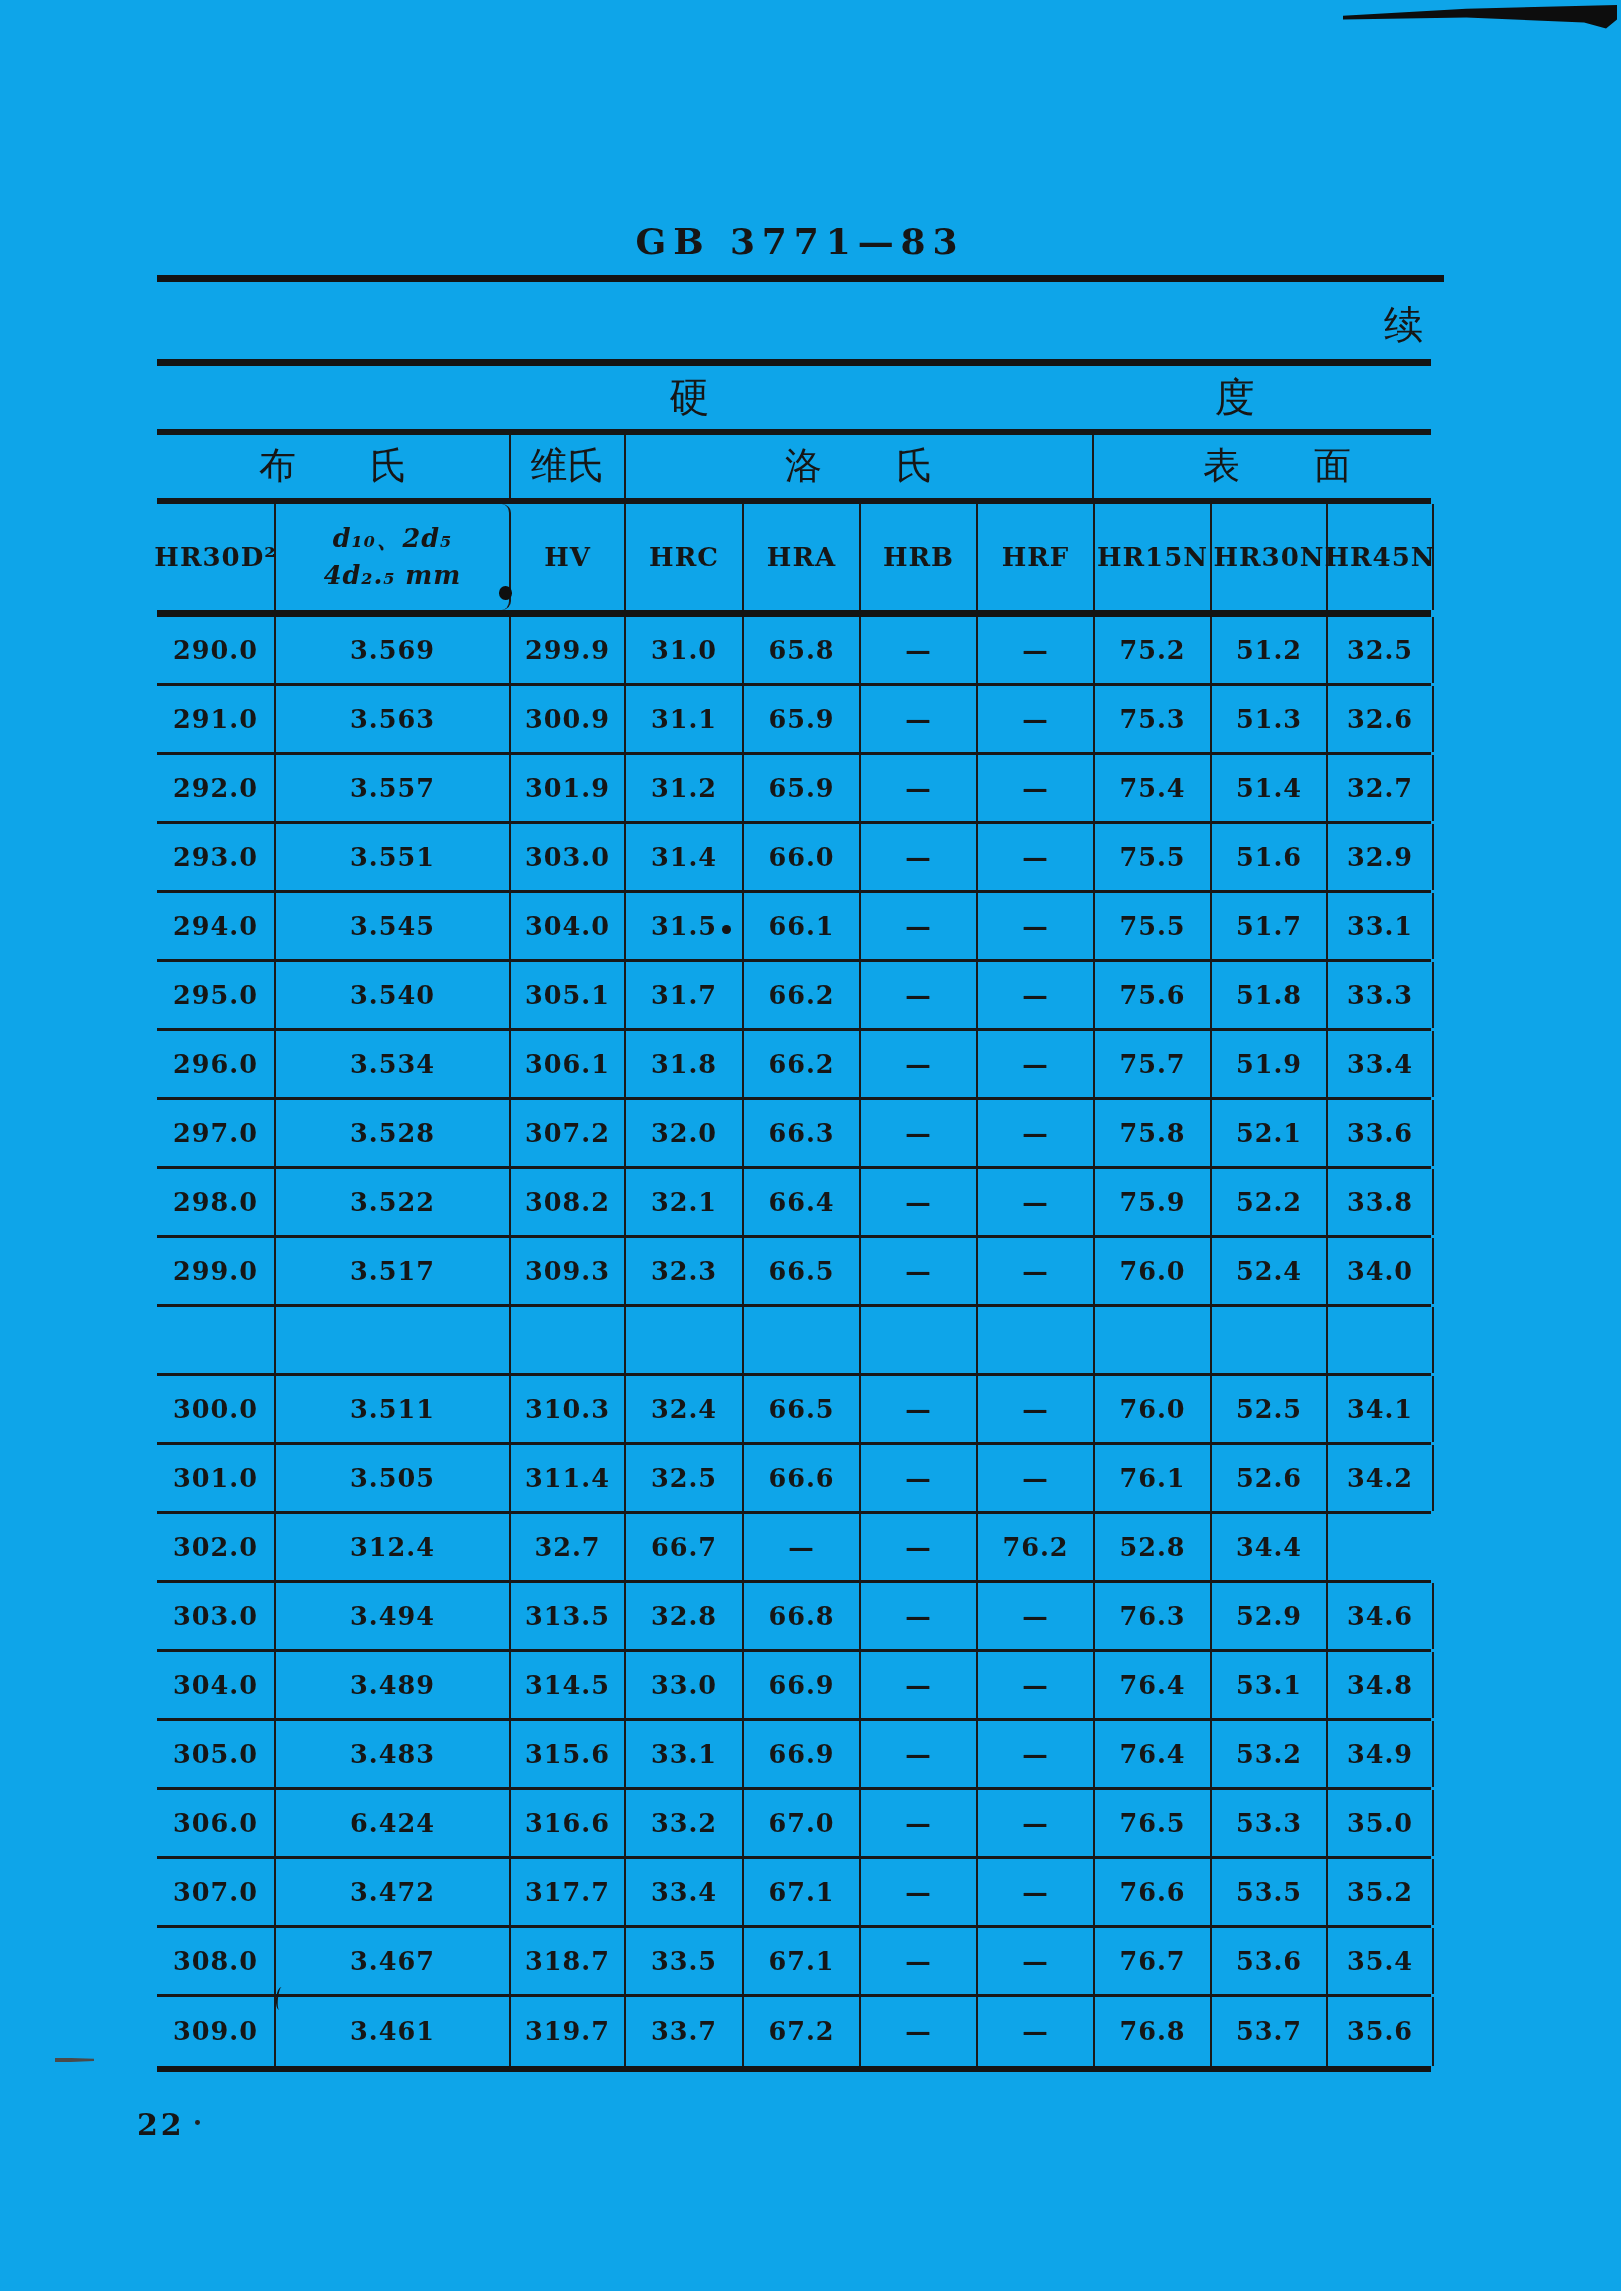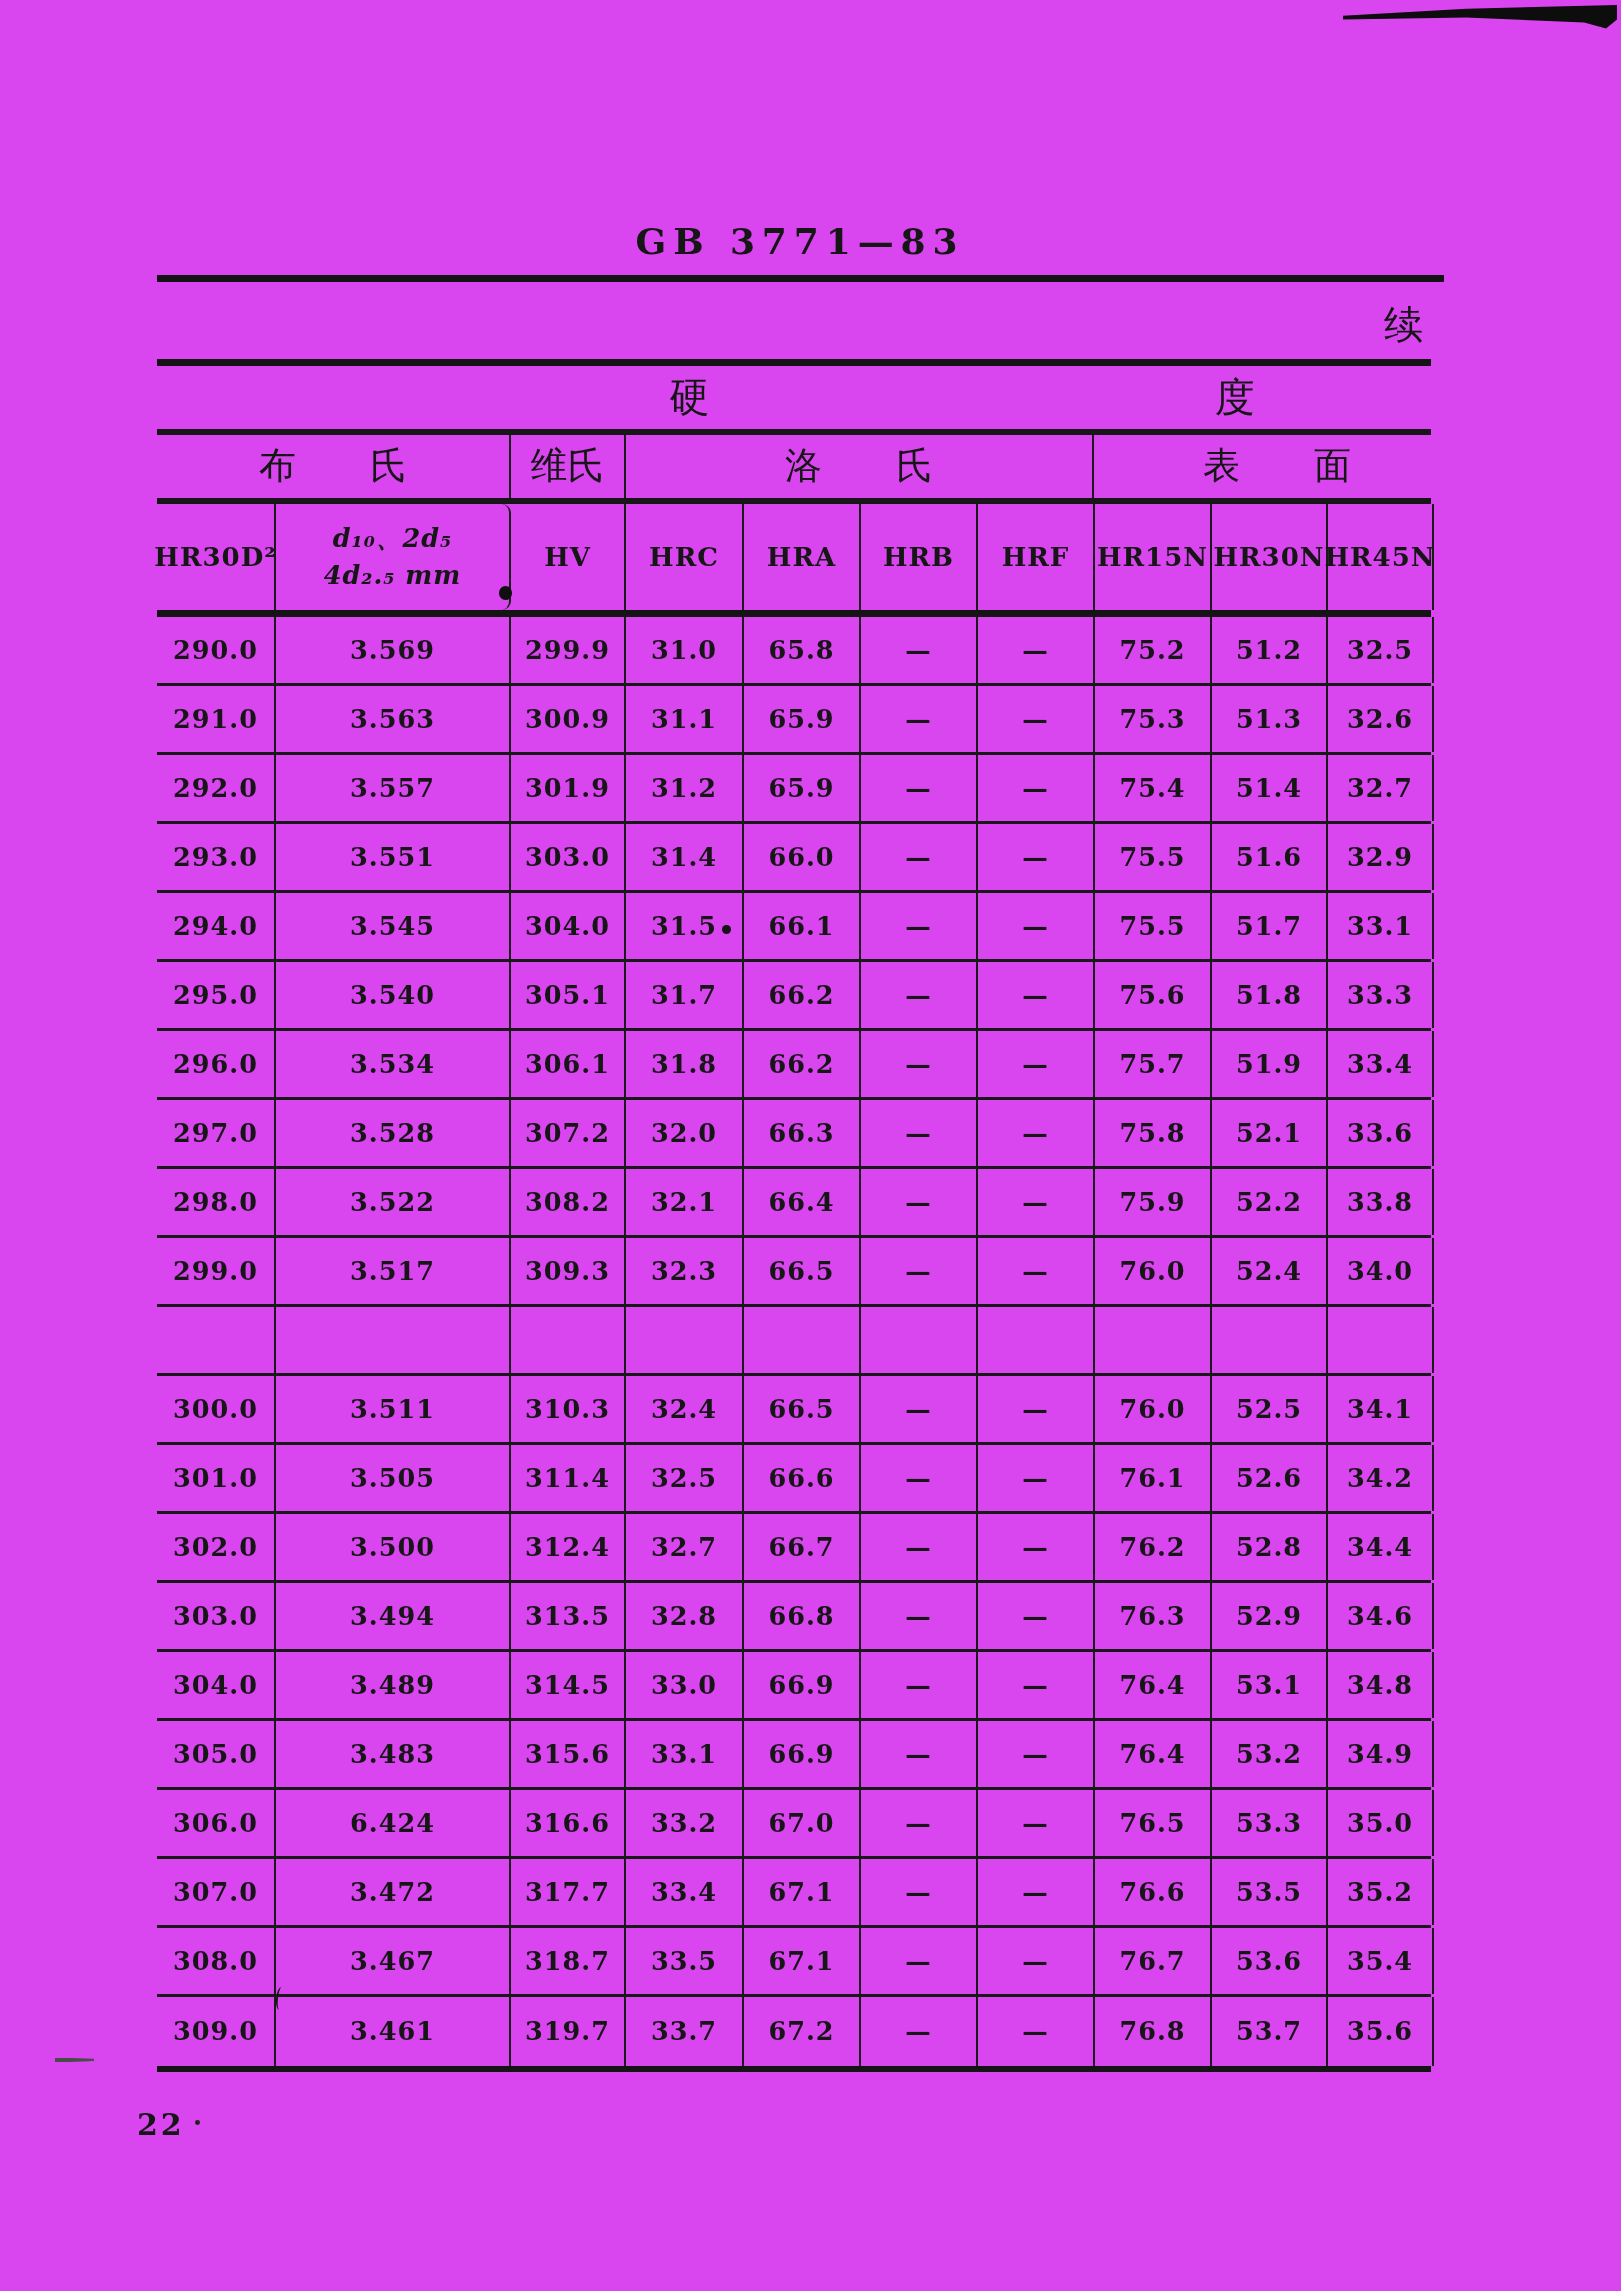--- a/index.html
+++ b/index.html
@@ -1,19 +1,19 @@
 <!DOCTYPE html>
 <html><head>
 <meta charset="utf-8">
 <style>
   * { margin:0; padding:0; box-sizing:border-box; }
   html,body { background:#e8e6e2; }
   body { width:1621px; height:2292px; position:relative;
          font-family:"DejaVu Serif","Liberation Serif",serif; color:#161616; }
-  .page { position:absolute; inset:0; background:#d946ef; overflow:hidden; }
+  .page { position:absolute; inset:0; background:#0ea5e9; overflow:hidden; }
 
   
   .streak { position:absolute; left:1343px; top:4.9px; width:274px; height:25.5px; background:#0d0d0d;
             clip-path:polygon(0 10.8px, 45% 3.9px, 100% 0, 100% 14.7px, 96% 23.5px, 88% 17.6px, 45% 12.7px, 0 14.7px); }
   .hdr-dot { position:absolute; left:499px; top:586px; width:12.7px; height:13.7px; border-radius:50%; background:#0f0f0f; }
   .cell-dot { position:absolute; left:722px; top:925px; width:8.8px; height:8.8px; border-radius:50%; background:#141414; }
   .paren-mark { position:absolute; left:276px; top:1987px; width:8.8px; height:22.5px;
                 border-left:2.9px solid #161616; border-radius:60% 0 0 60%; transform:rotate(6deg); }
   .edge-dash { position:absolute; left:55px; top:2058px; width:39px; height:3.9px; background:#4a4a4a;
                clip-path:polygon(0 0,30% 0,30% 100%,0 100%,0 0,40% 0,100% 20%,100% 80%,40% 100%,0 100%); }
@@ -255,21 +255,20 @@
           <div class="tcell">32.5</div>
           <div class="tcell">66.6</div>
           <div class="tcell">—</div>
           <div class="tcell">—</div>
           <div class="tcell">76.1</div>
           <div class="tcell">52.6</div>
           <div class="tcell">34.2</div>
         </div>
         <div class="trow cols10">
           <div class="tcell">302.0</div>
-          <div class="tcell">3.500</div>
           <div class="tcell">312.4</div>
           <div class="tcell">32.7</div>
           <div class="tcell">66.7</div>
           <div class="tcell">—</div>
           <div class="tcell">—</div>
           <div class="tcell">76.2</div>
           <div class="tcell">52.8</div>
           <div class="tcell">34.4</div>
         </div>
         <div class="trow cols10">

